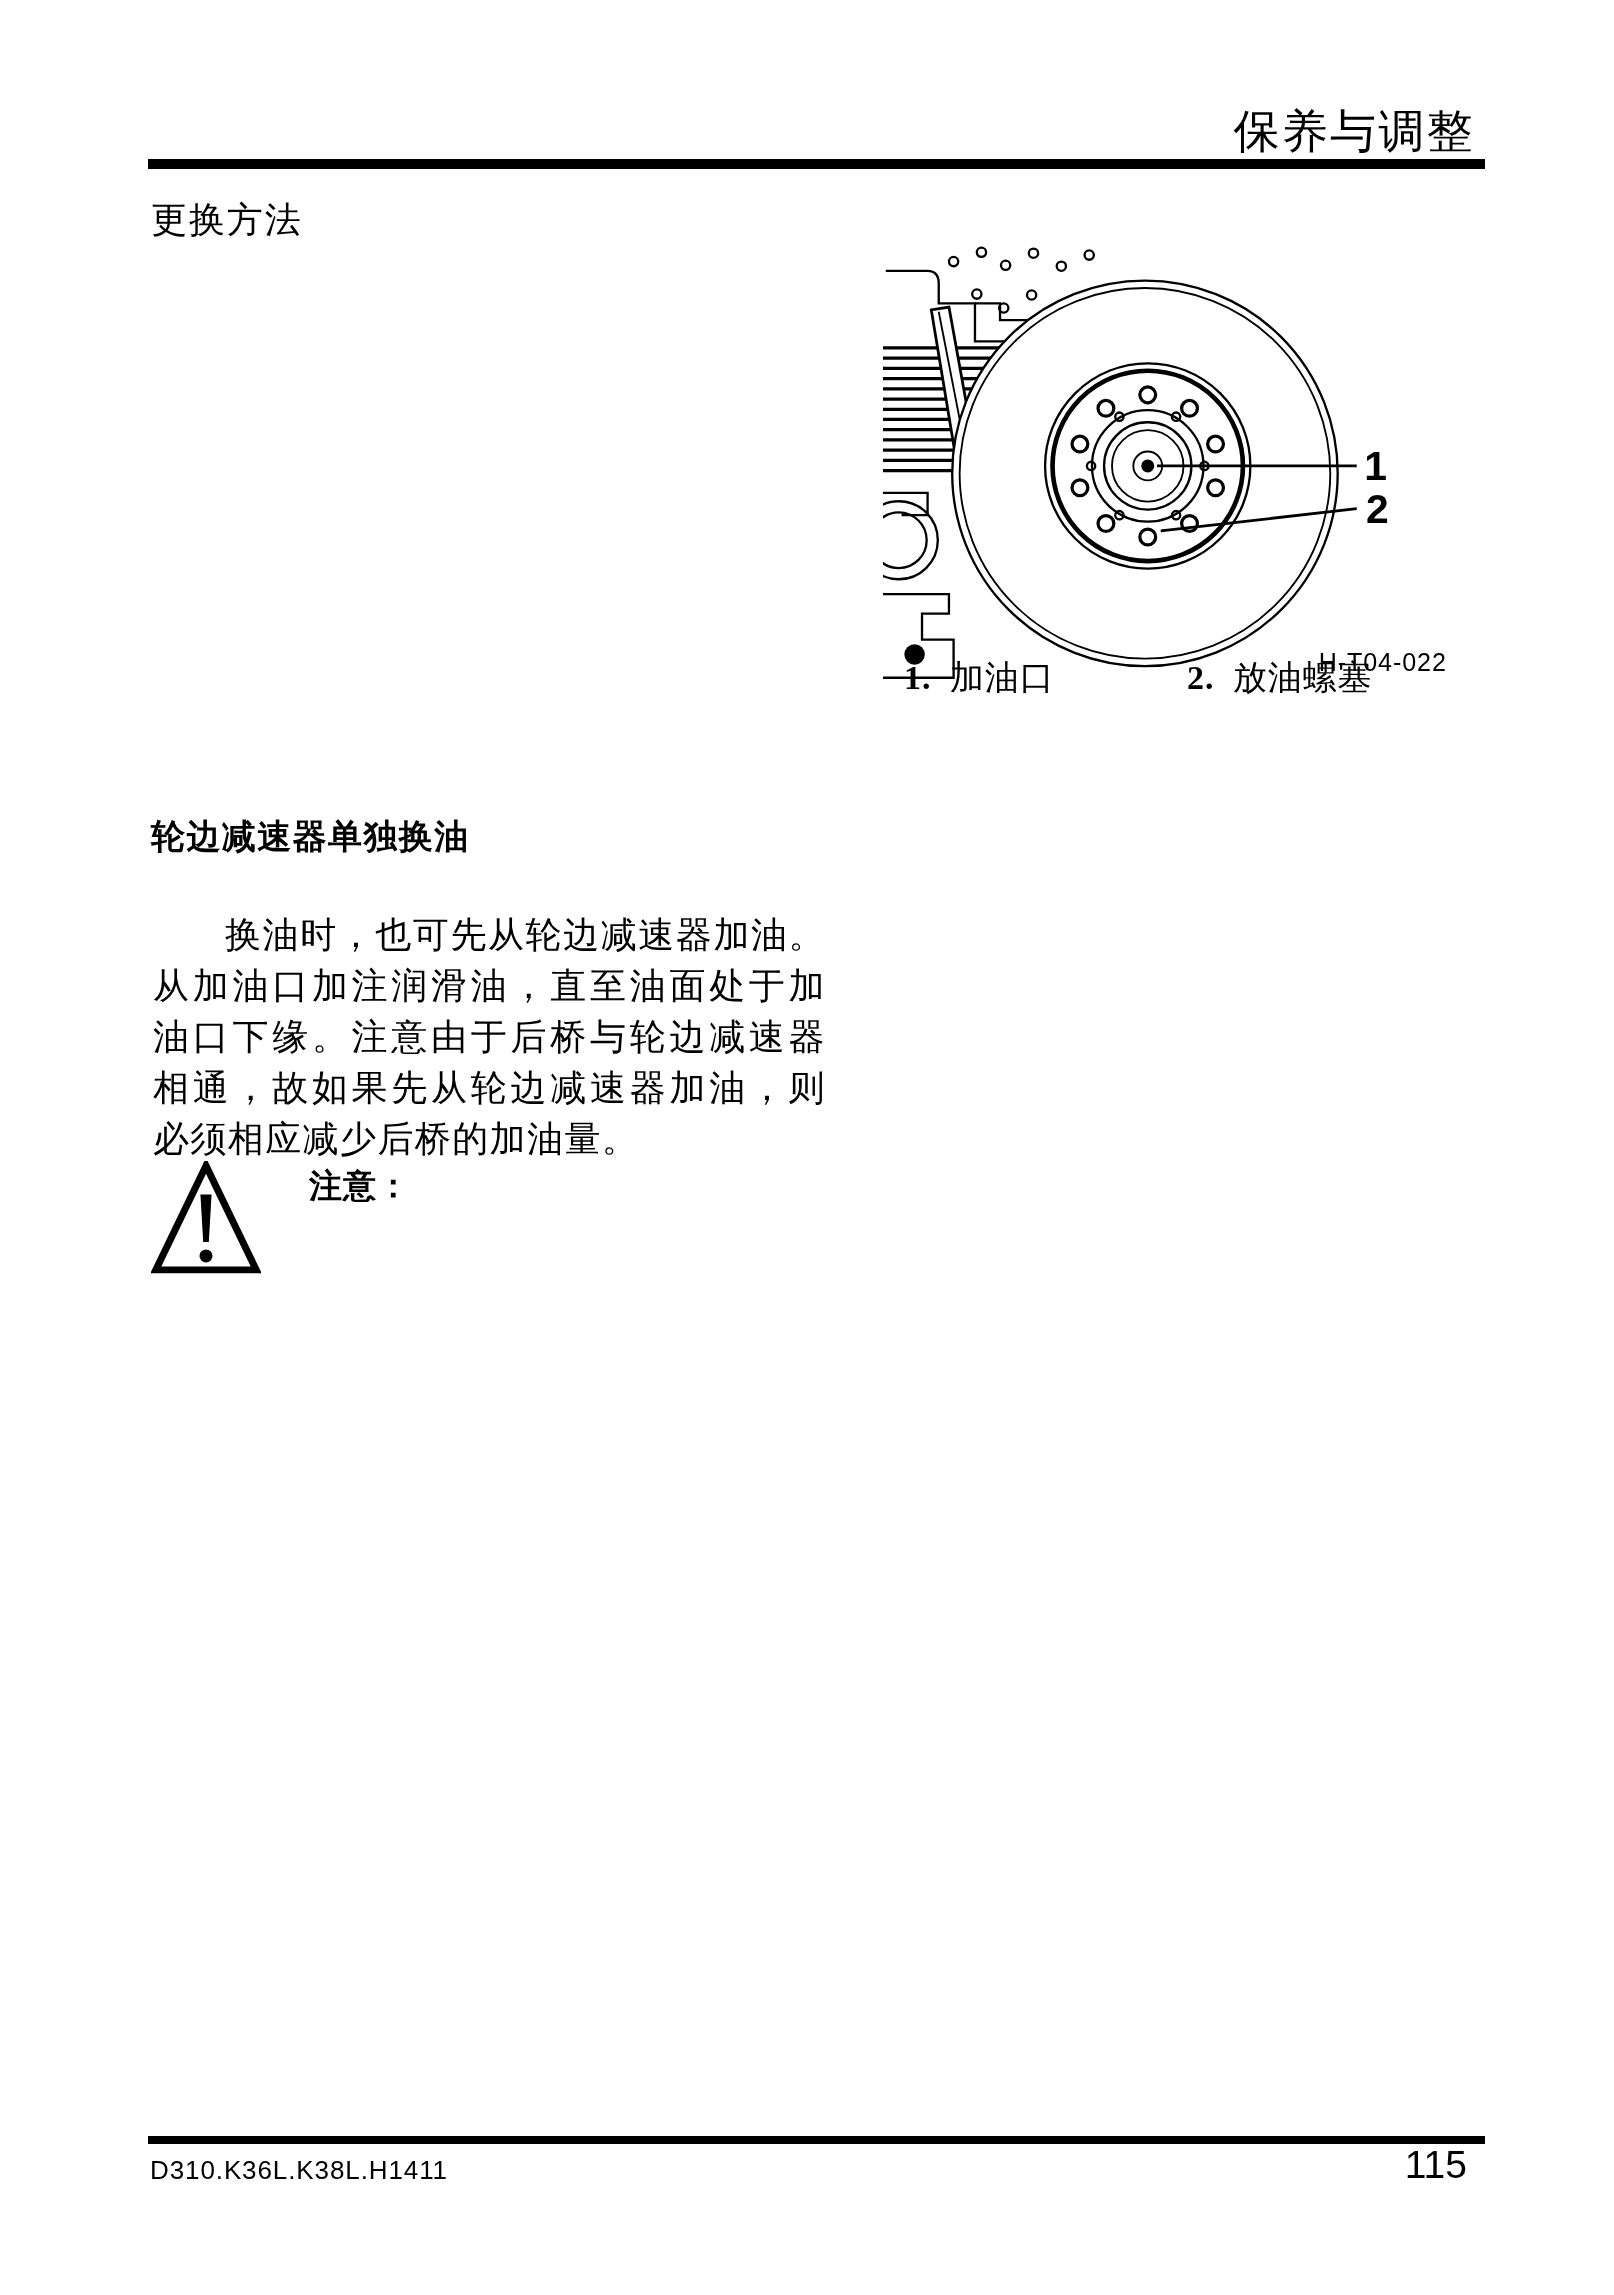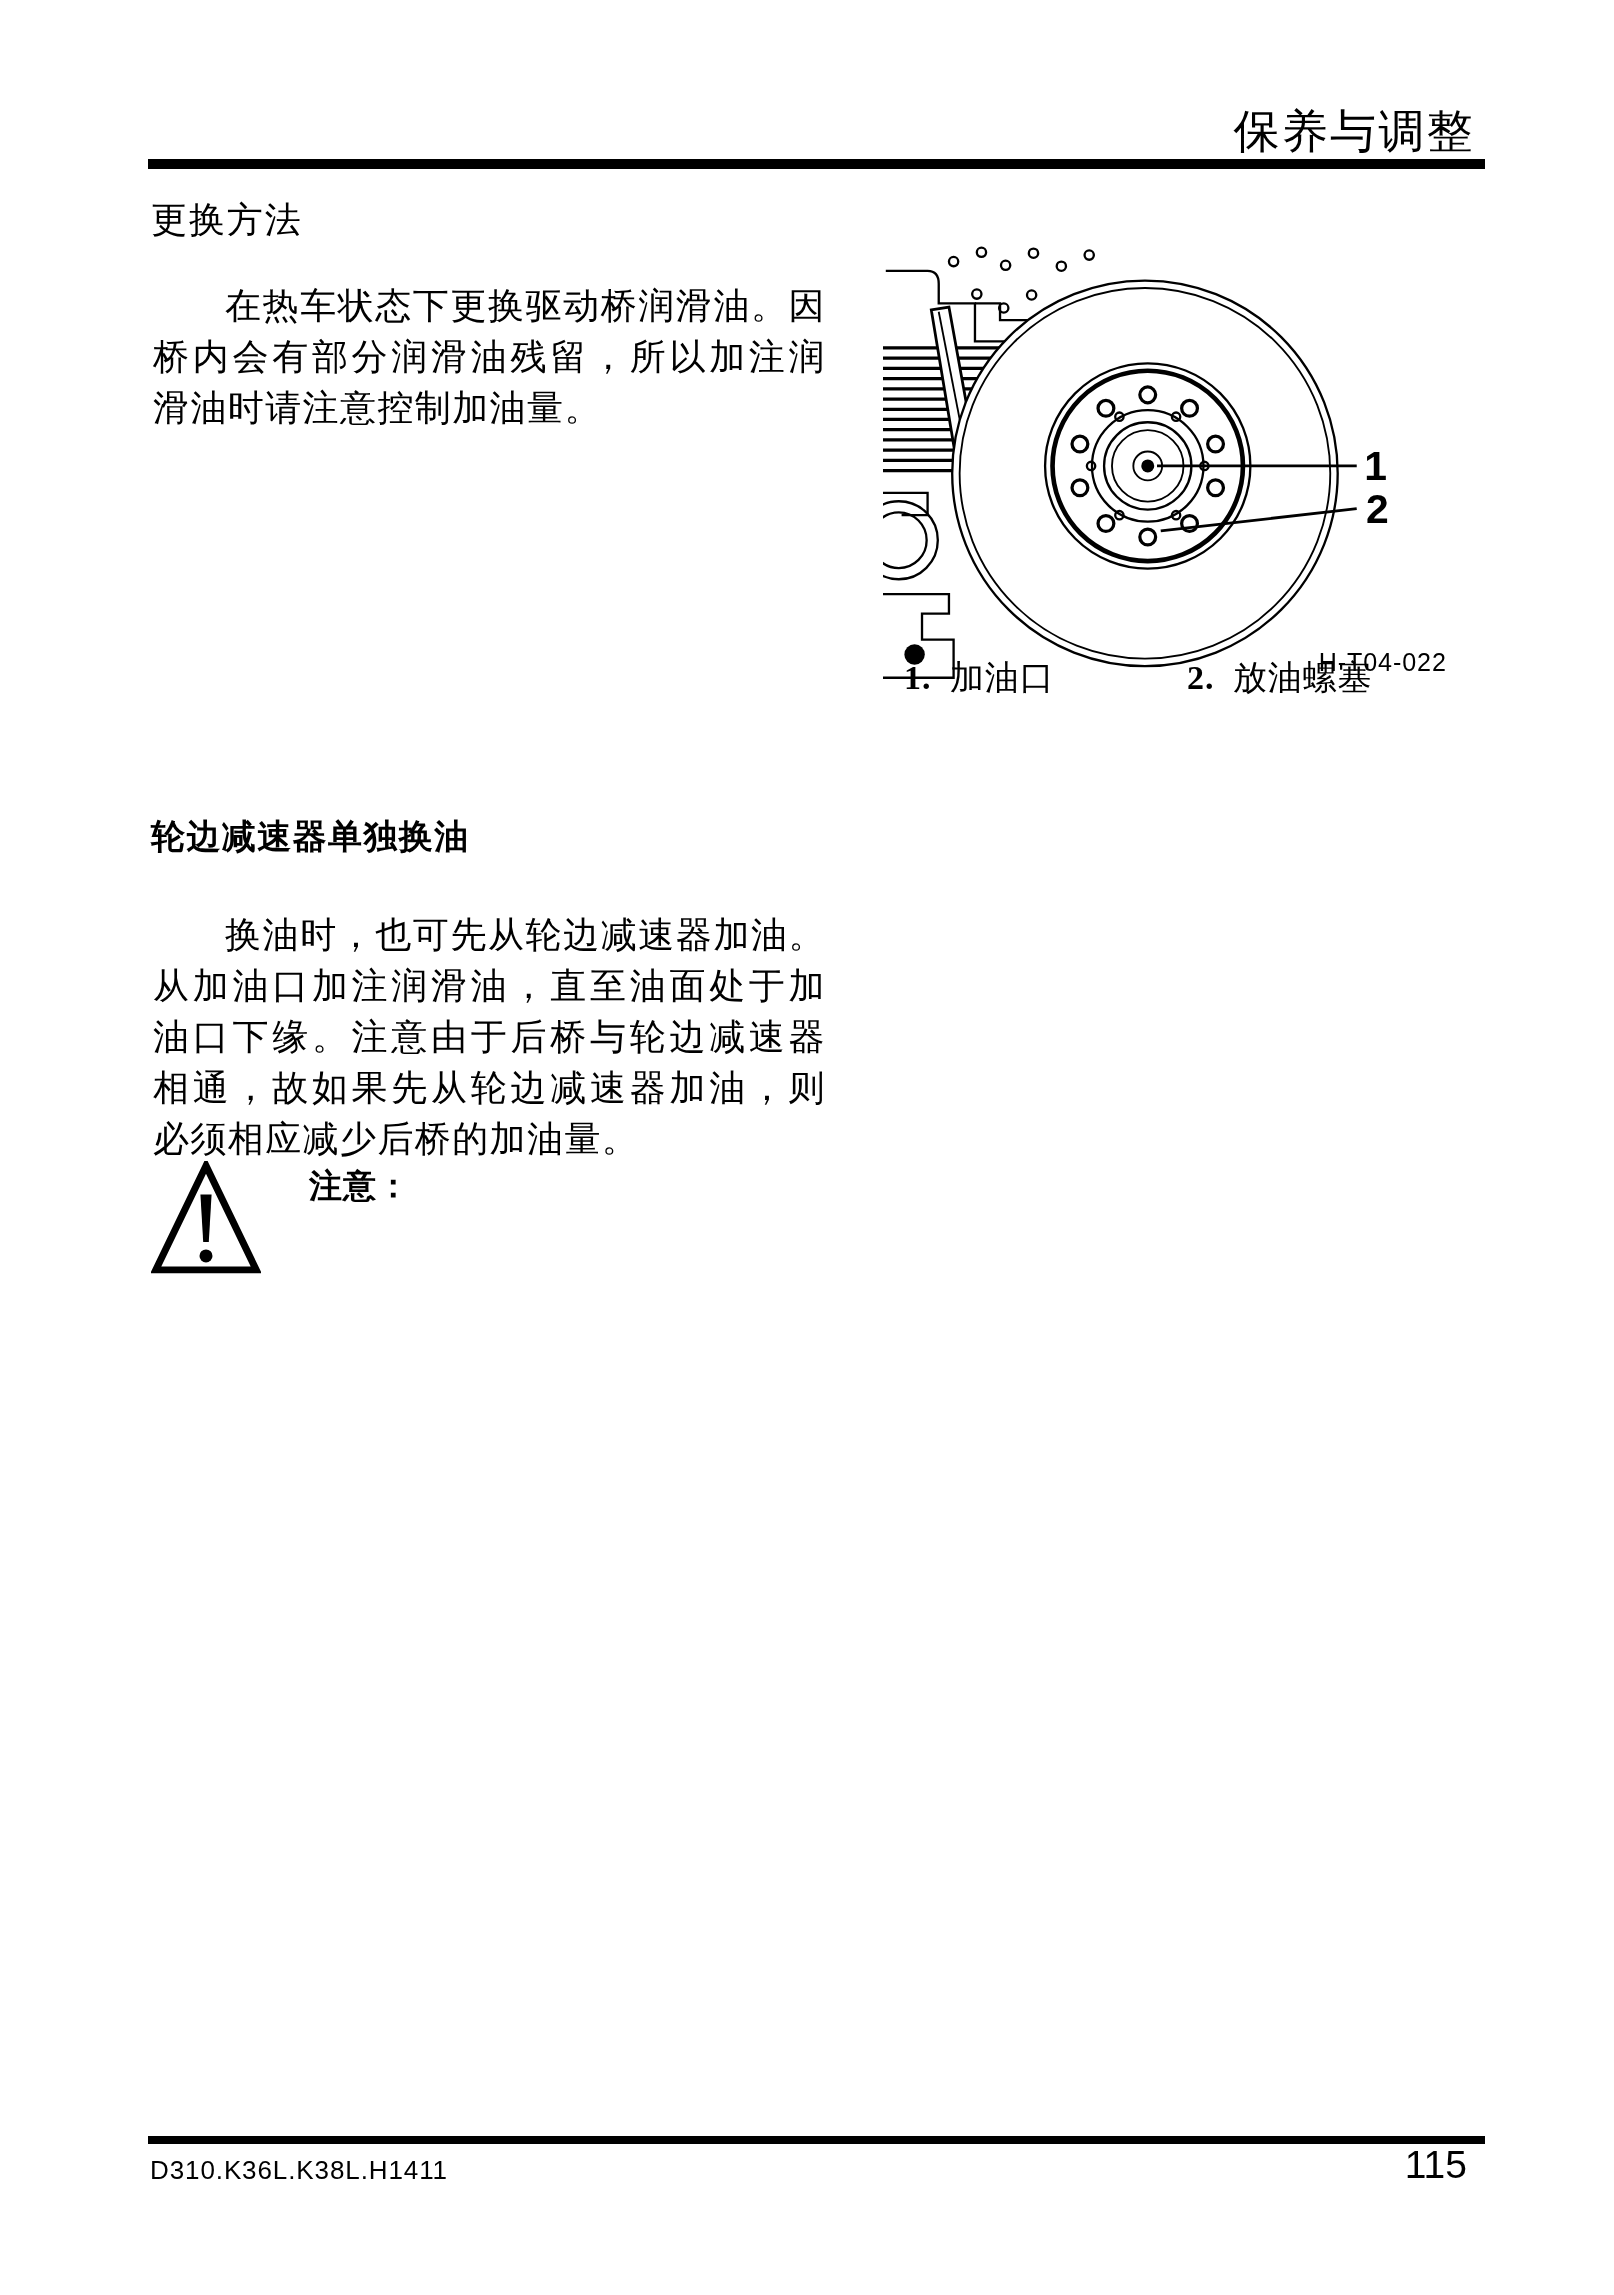--- a/index.html
+++ b/index.html
@@ -79,21 +79,20 @@
 <body>
 
 <div class="page">
 
   <div class="header-title">保养与调整</div>
   <div class="rule rule-top"></div>
 
   <div class="doc-title">更换方法</div>
 
   <div class="body-col">
-    <p>在热车状态下更换驱动桥润滑油。因桥内会有部分润滑油残留，所以加注润滑油时请注意控制加油量。</p>
   </div>
 
   <div class="section-heading">轮边减速器单独换油</div>
 
   <div class="para3-block">
     <p>换油时，也可先从轮边减速器加油。从加油口加注润滑油，直至油面处于加油口下缘。注意由于后桥与轮边减速器相通，故如果先从轮边减速器加油，则必须相应减少后桥的加油量。</p>
   </div>
 
   <svg class="warning-icon" width="110" height="114" viewBox="0 0 236 245">
     <polygon points="118,10 10,234 226,234" fill="none" stroke="#000" stroke-width="15" stroke-linejoin="miter"></polygon>

